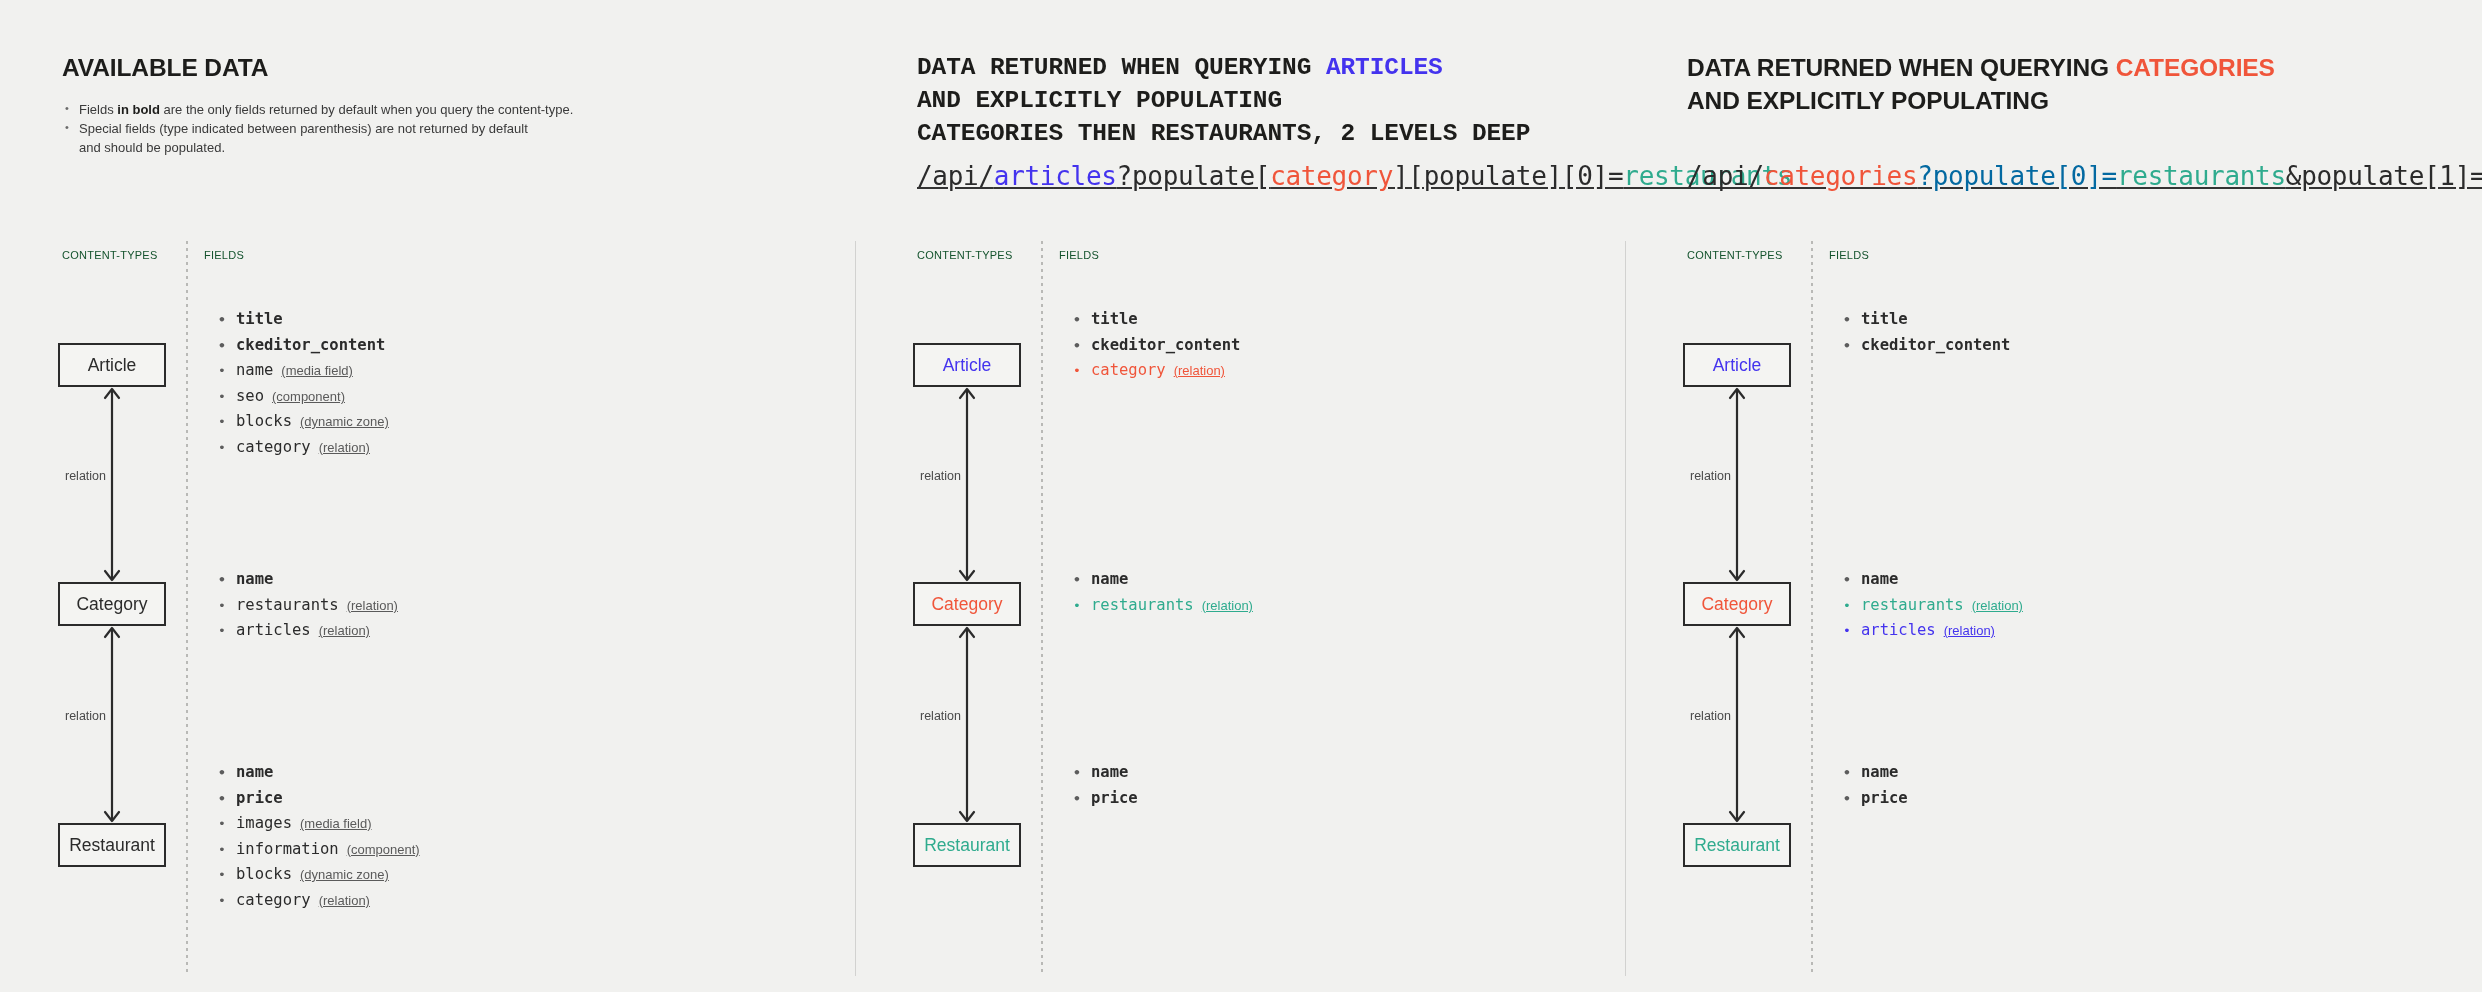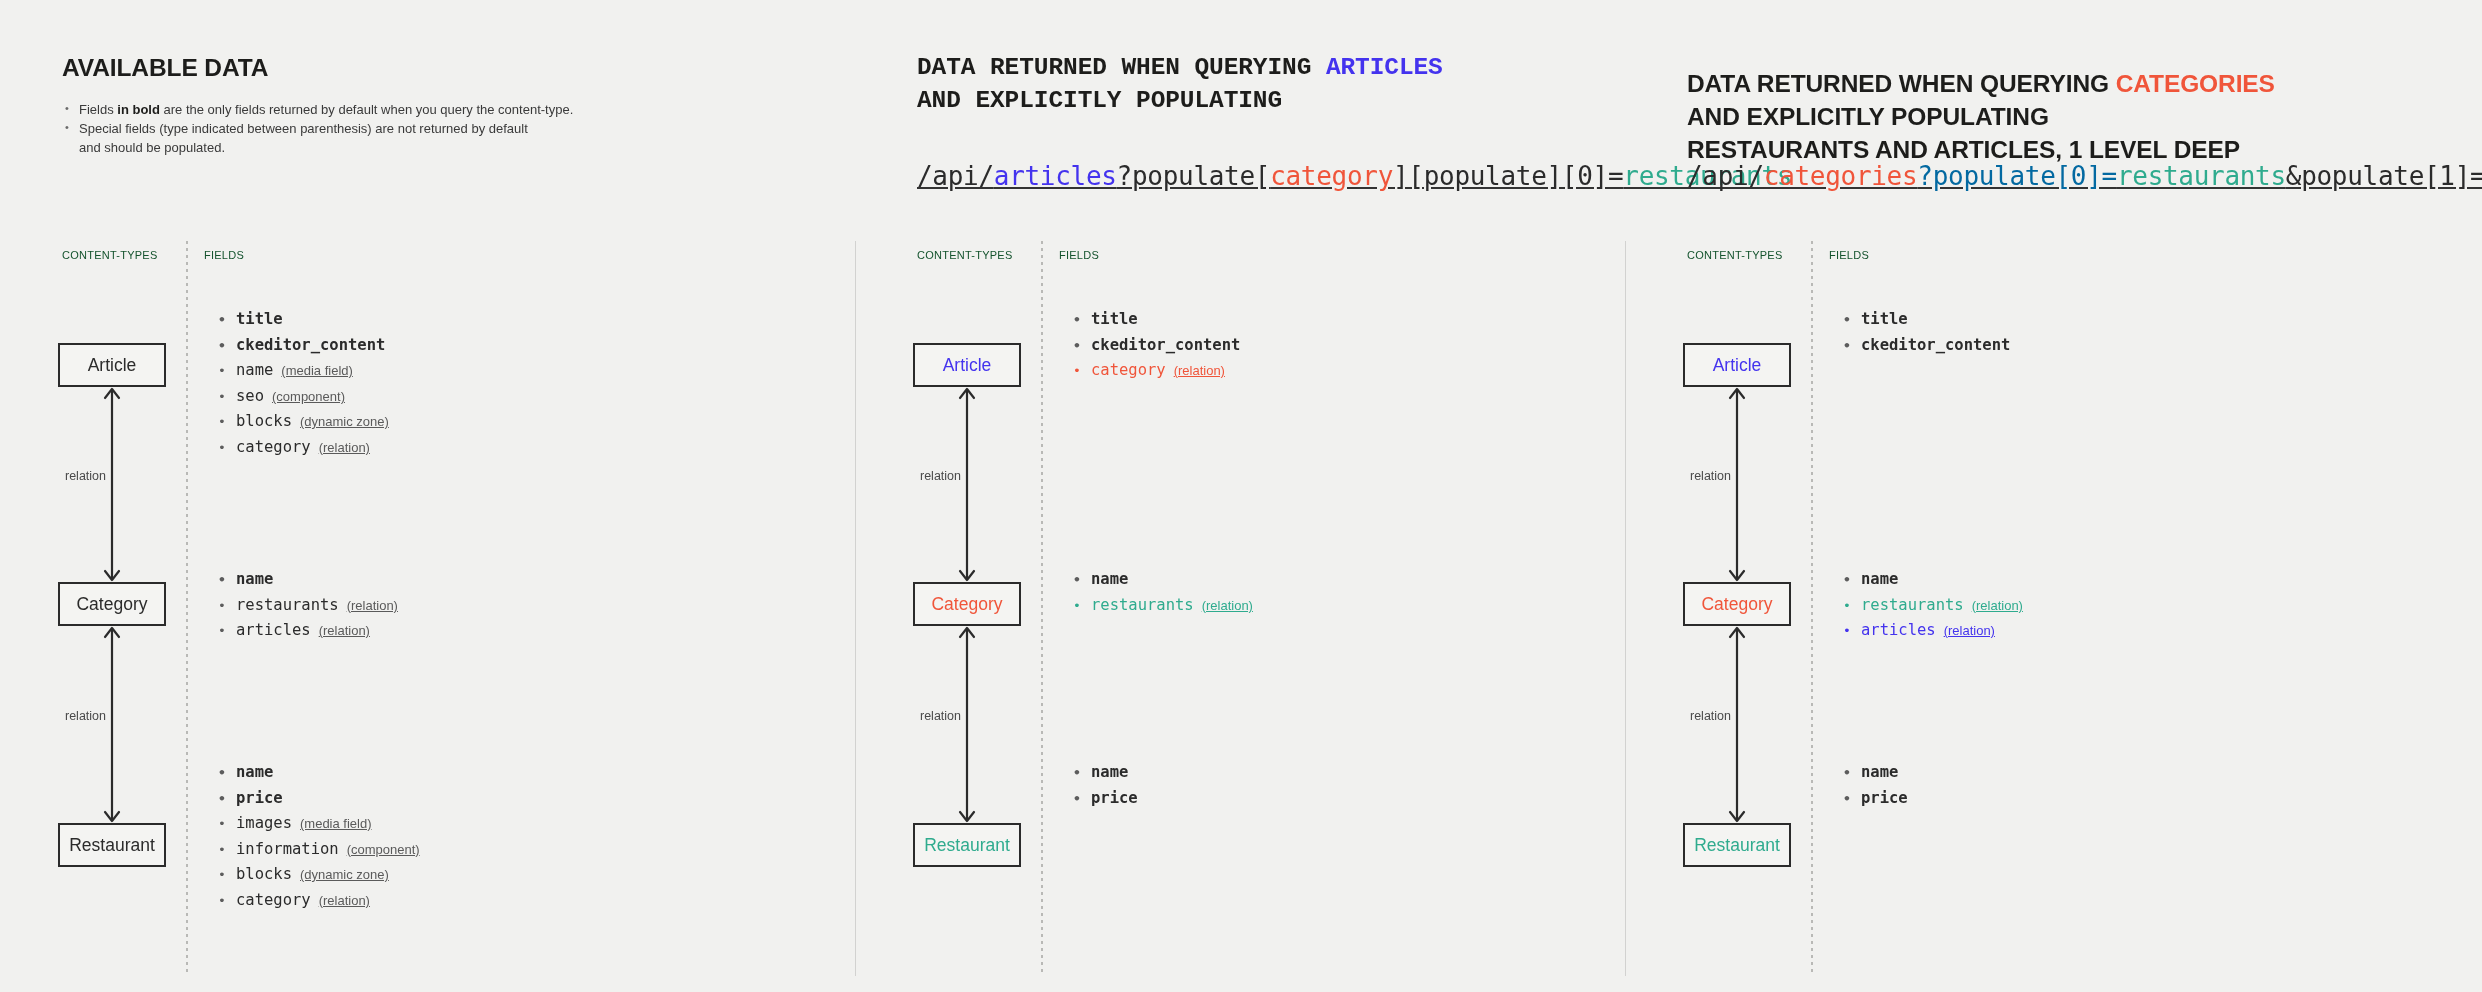--- a/index.html
+++ b/index.html
@@ -201,20 +201,21 @@
           <div class="field"><span>information</span><span class="kind">(component)</span></div>
           <div class="field"><span>blocks</span><span class="kind">(dynamic zone)</span></div>
           <div class="field"><span>category</span><span class="kind">(relation)</span></div>
         </div>
       </div>
       <div class="col col-2" style="left: 855px;">
         <div class="col-rule" style="left: 0px;"></div>
         <div class="head" style="left: 62px; top: 38px; font-family: Liberation Mono, monospace;">
           <div class="head-title"><span>DATA RETURNED WHEN QUERYING </span><span class="accent-blue">ARTICLES</span></div>
           <div class="head-title">AND EXPLICITLY POPULATING</div>
+          <div class="head-title">CATEGORIES THEN RESTAURANTS, 2 LEVELS DEEP</div>
         </div>
         <div class="apipath" style="position: absolute; left: 62px; top: 148px;"><span style="color: rgb(43, 43, 43);">/api/</span><span style="color: rgb(68, 51, 238);">articles</span><span style="color: rgb(43, 43, 43);">?populate[</span><span style="color: rgb(240, 85, 58);">category</span><span style="color: rgb(43, 43, 43);">][populate][0]=</span><span style="color: rgb(47, 171, 142);">restaurants</span></div>
         <div class="sublabel" style="left: 62px; top: 236px;">CONTENT-TYPES</div>
         <div class="sublabel" style="left: 204px; top: 236px;">FIELDS</div>
         <div class="dotted" style="left: 186px;"></div>
         <div class="node" style="left: 58px; top: 330px;">
           <span style="color: rgb(68, 51, 238);">Article</span>
         </div>
         <div class="node" style="left: 58px; top: 569px;">
           <span style="color: rgb(240, 85, 58);">Category</span>
@@ -247,24 +248,23 @@
           <div class="field b"><span>name</span></div>
           <div class="field c-teal"><span>restaurants</span><span class="kind">(relation)</span></div>
         </div>
         <div class="fieldlist" style="left: 216px; top: 747px;">
           <div class="field b"><span>name</span></div>
           <div class="field b"><span>price</span></div>
         </div>
       </div>
       <div class="col col-3" style="left: 1625px;">
         <div class="col-rule" style="left: 0px;"></div>
-        <div class="head" style="left: 62px; top: 38px; margin-top: 16px;">
+        <div class="head" style="left: 62px; top: 38px;">
           <div class="head-title"><span>DATA RETURNED WHEN QUERYING </span><span class="accent-red">CATEGORIES</span></div>
           <div class="head-title">AND EXPLICITLY POPULATING</div>
-          <div class="head-title">RESTAURANTS AND ARTICLES, 1 LEVEL DEEP</div>
         </div>
         <div class="apipath" style="position: absolute; left: 62px; top: 148px;"><span style="color: rgb(43, 43, 43);">/api/</span><span style="color: rgb(240, 85, 58);">categories</span><span style="color: #0369a1;">?populate[0]=</span><span style="color: rgb(47, 171, 142);">restaurants</span><span style="color: rgb(43, 43, 43);">&amp;populate[1]=</span></div>
         <div class="sublabel" style="left: 62px; top: 236px;">CONTENT-TYPES</div>
         <div class="sublabel" style="left: 204px; top: 236px;">FIELDS</div>
         <div class="dotted" style="left: 186px;"></div>
         <div class="node" style="left: 58px; top: 330px;">
           <span style="color: rgb(68, 51, 238);">Article</span>
         </div>
         <div class="node" style="left: 58px; top: 569px;">
           <span style="color: rgb(240, 85, 58);">Category</span>

